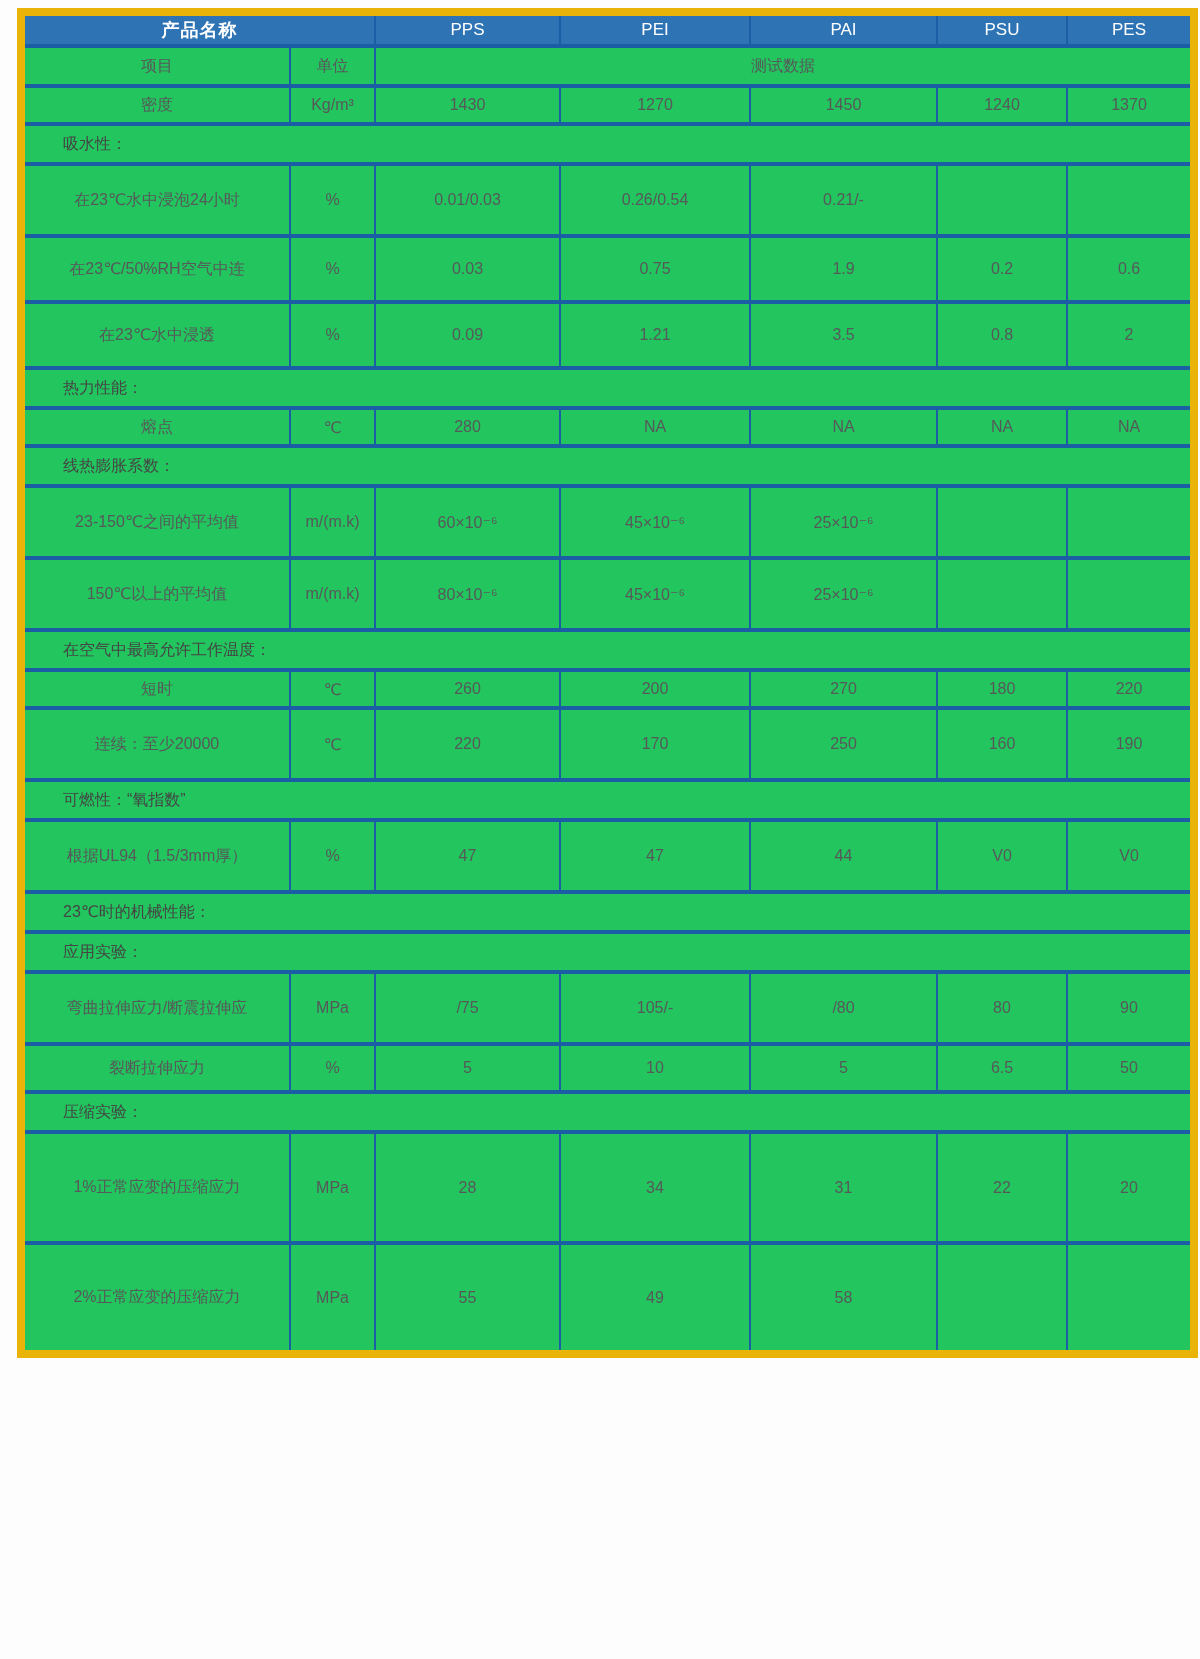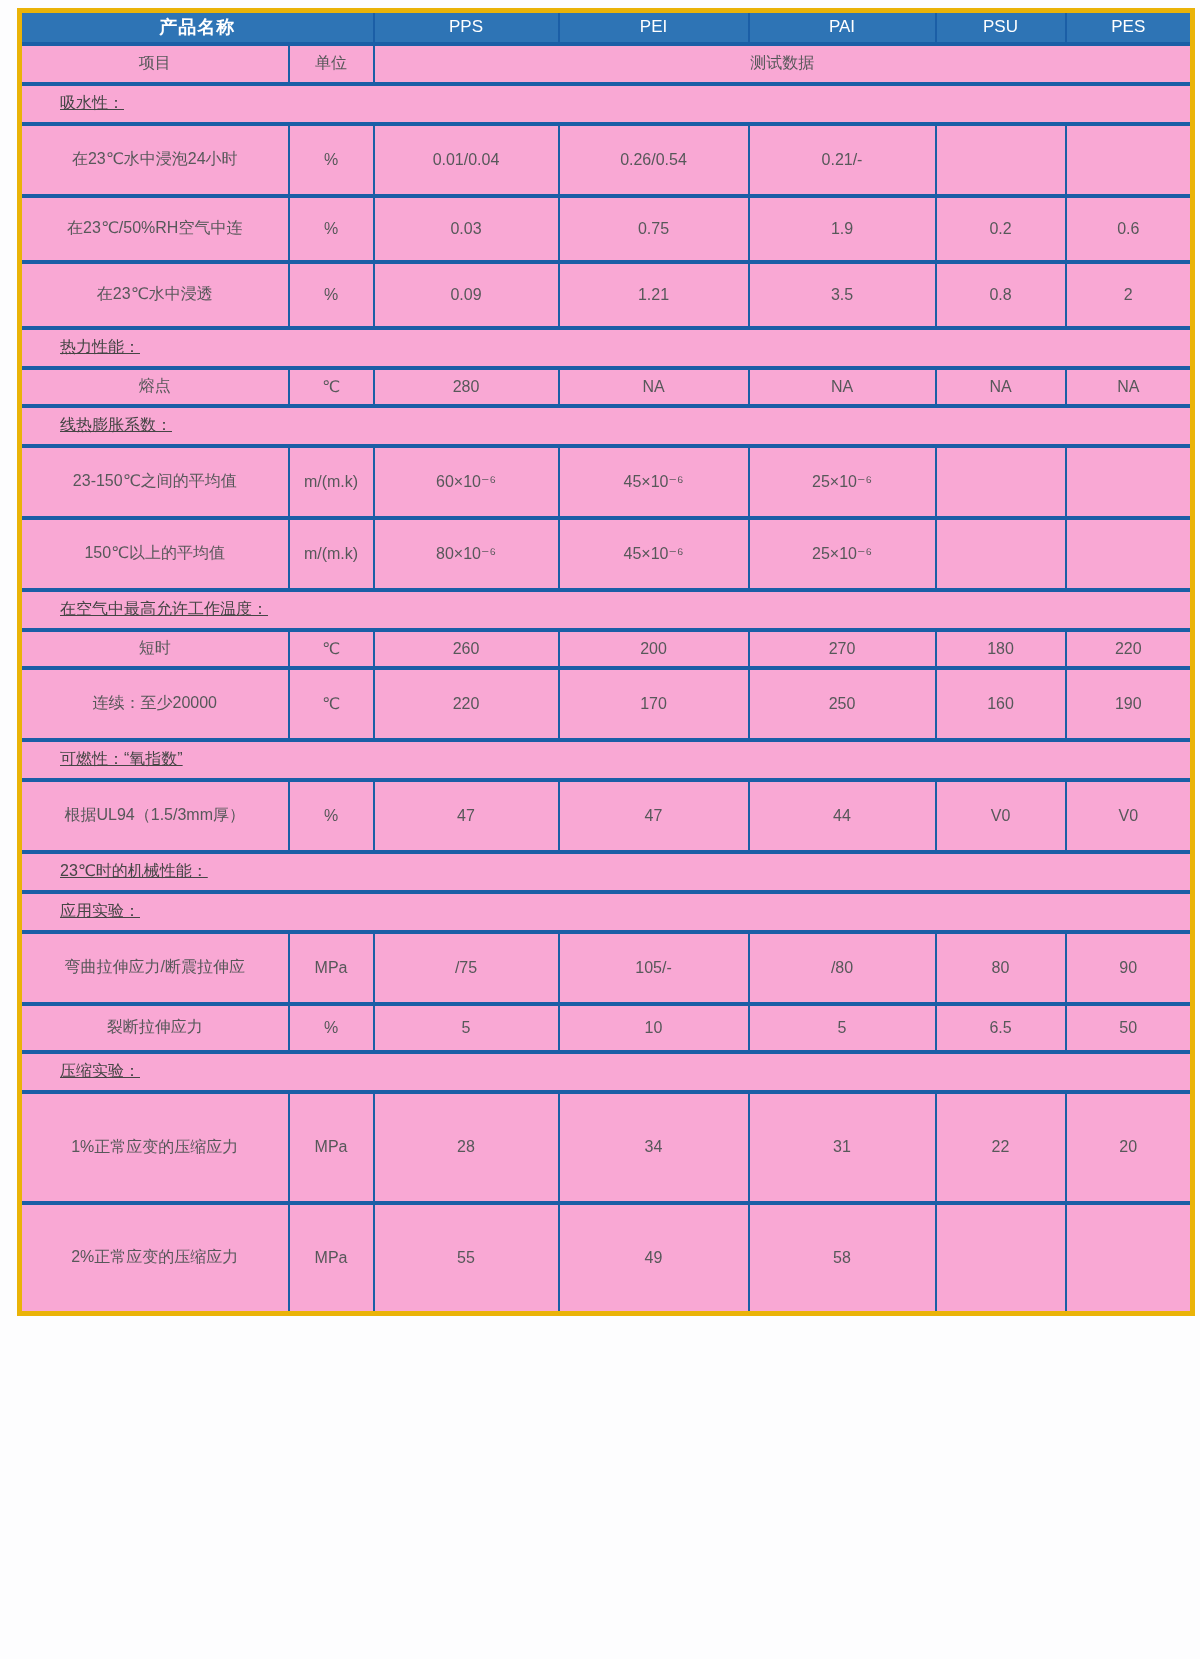--- a/index.html
+++ b/index.html
@@ -8,22 +8,22 @@
     width: 1200px; height: 1659px;
     background: #fdfdfe;
     font-family: "Liberation Sans", "DejaVu Sans", sans-serif;
     overflow: hidden;
   }
   .table-wrap { padding: 8px 0 0 17px; }
   table.props {
     border-collapse: collapse;
     table-layout: fixed;
     width: 1173px;
-    border: 5px solid #eab308;
-    background: #f9a8d4;
+    border: 8px solid #eab308;
+    background: #22c55e;
   }
   td {
     border: 2px solid #1b5ea6;
     border-top-width: 4px;
     border-bottom-width: 4px;
     text-align: center;
     vertical-align: middle;
     color: #57585a;
     font-size: 16px;
     padding: 2px 4px;
@@ -34,21 +34,20 @@
     background: #2e74b5;
     color: #ffffff;
     font-size: 17px;
   }
   tr.hdr td.prod { font-weight: bold; font-size: 18px; letter-spacing: 1px; }
   td.section {
     text-align: left;
     padding-left: 38px;
     color: #454545;
     font-size: 16px;
-    text-decoration: underline;
   }
   
   .h33  { height: 33px; }
   .h40  { height: 40px; }
   .h38  { height: 38px; }
   .h48  { height: 48px; }
   .h60  { height: 60px; }
   .h66  { height: 66px; }
   .h72  { height: 72px; }
   .h111 { height: 111px; }
@@ -75,29 +74,38 @@
       <td>PAI</td>
       <td>PSU</td>
       <td>PES</td>
     </tr>
     <tr class="h40">
       <td>项目</td>
       <td>单位</td>
       <td colspan="5">测试数据</td>
     </tr>
 
+    <tr class="h38">
+      <td>密度</td>
+      <td>Kg/m³</td>
+      <td>1430</td>
+      <td>1270</td>
+      <td>1450</td>
+      <td>1240</td>
+      <td>1370</td>
+    </tr>
 
     <tr class="h40">
       <td class="section" colspan="7">吸水性：</td>
     </tr>
 
     <tr class="h72">
       <td>在23℃水中浸泡24小时</td>
       <td>%</td>
-      <td>0.01/0.04</td>
+      <td>0.01/0.03</td>
       <td>0.26/0.54</td>
       <td>0.21/-</td>
       <td></td>
       <td></td>
     </tr>
     <tr class="h66">
       <td>在23℃/50%RH空气中连</td>
       <td>%</td>
       <td>0.03</td>
       <td>0.75</td>

